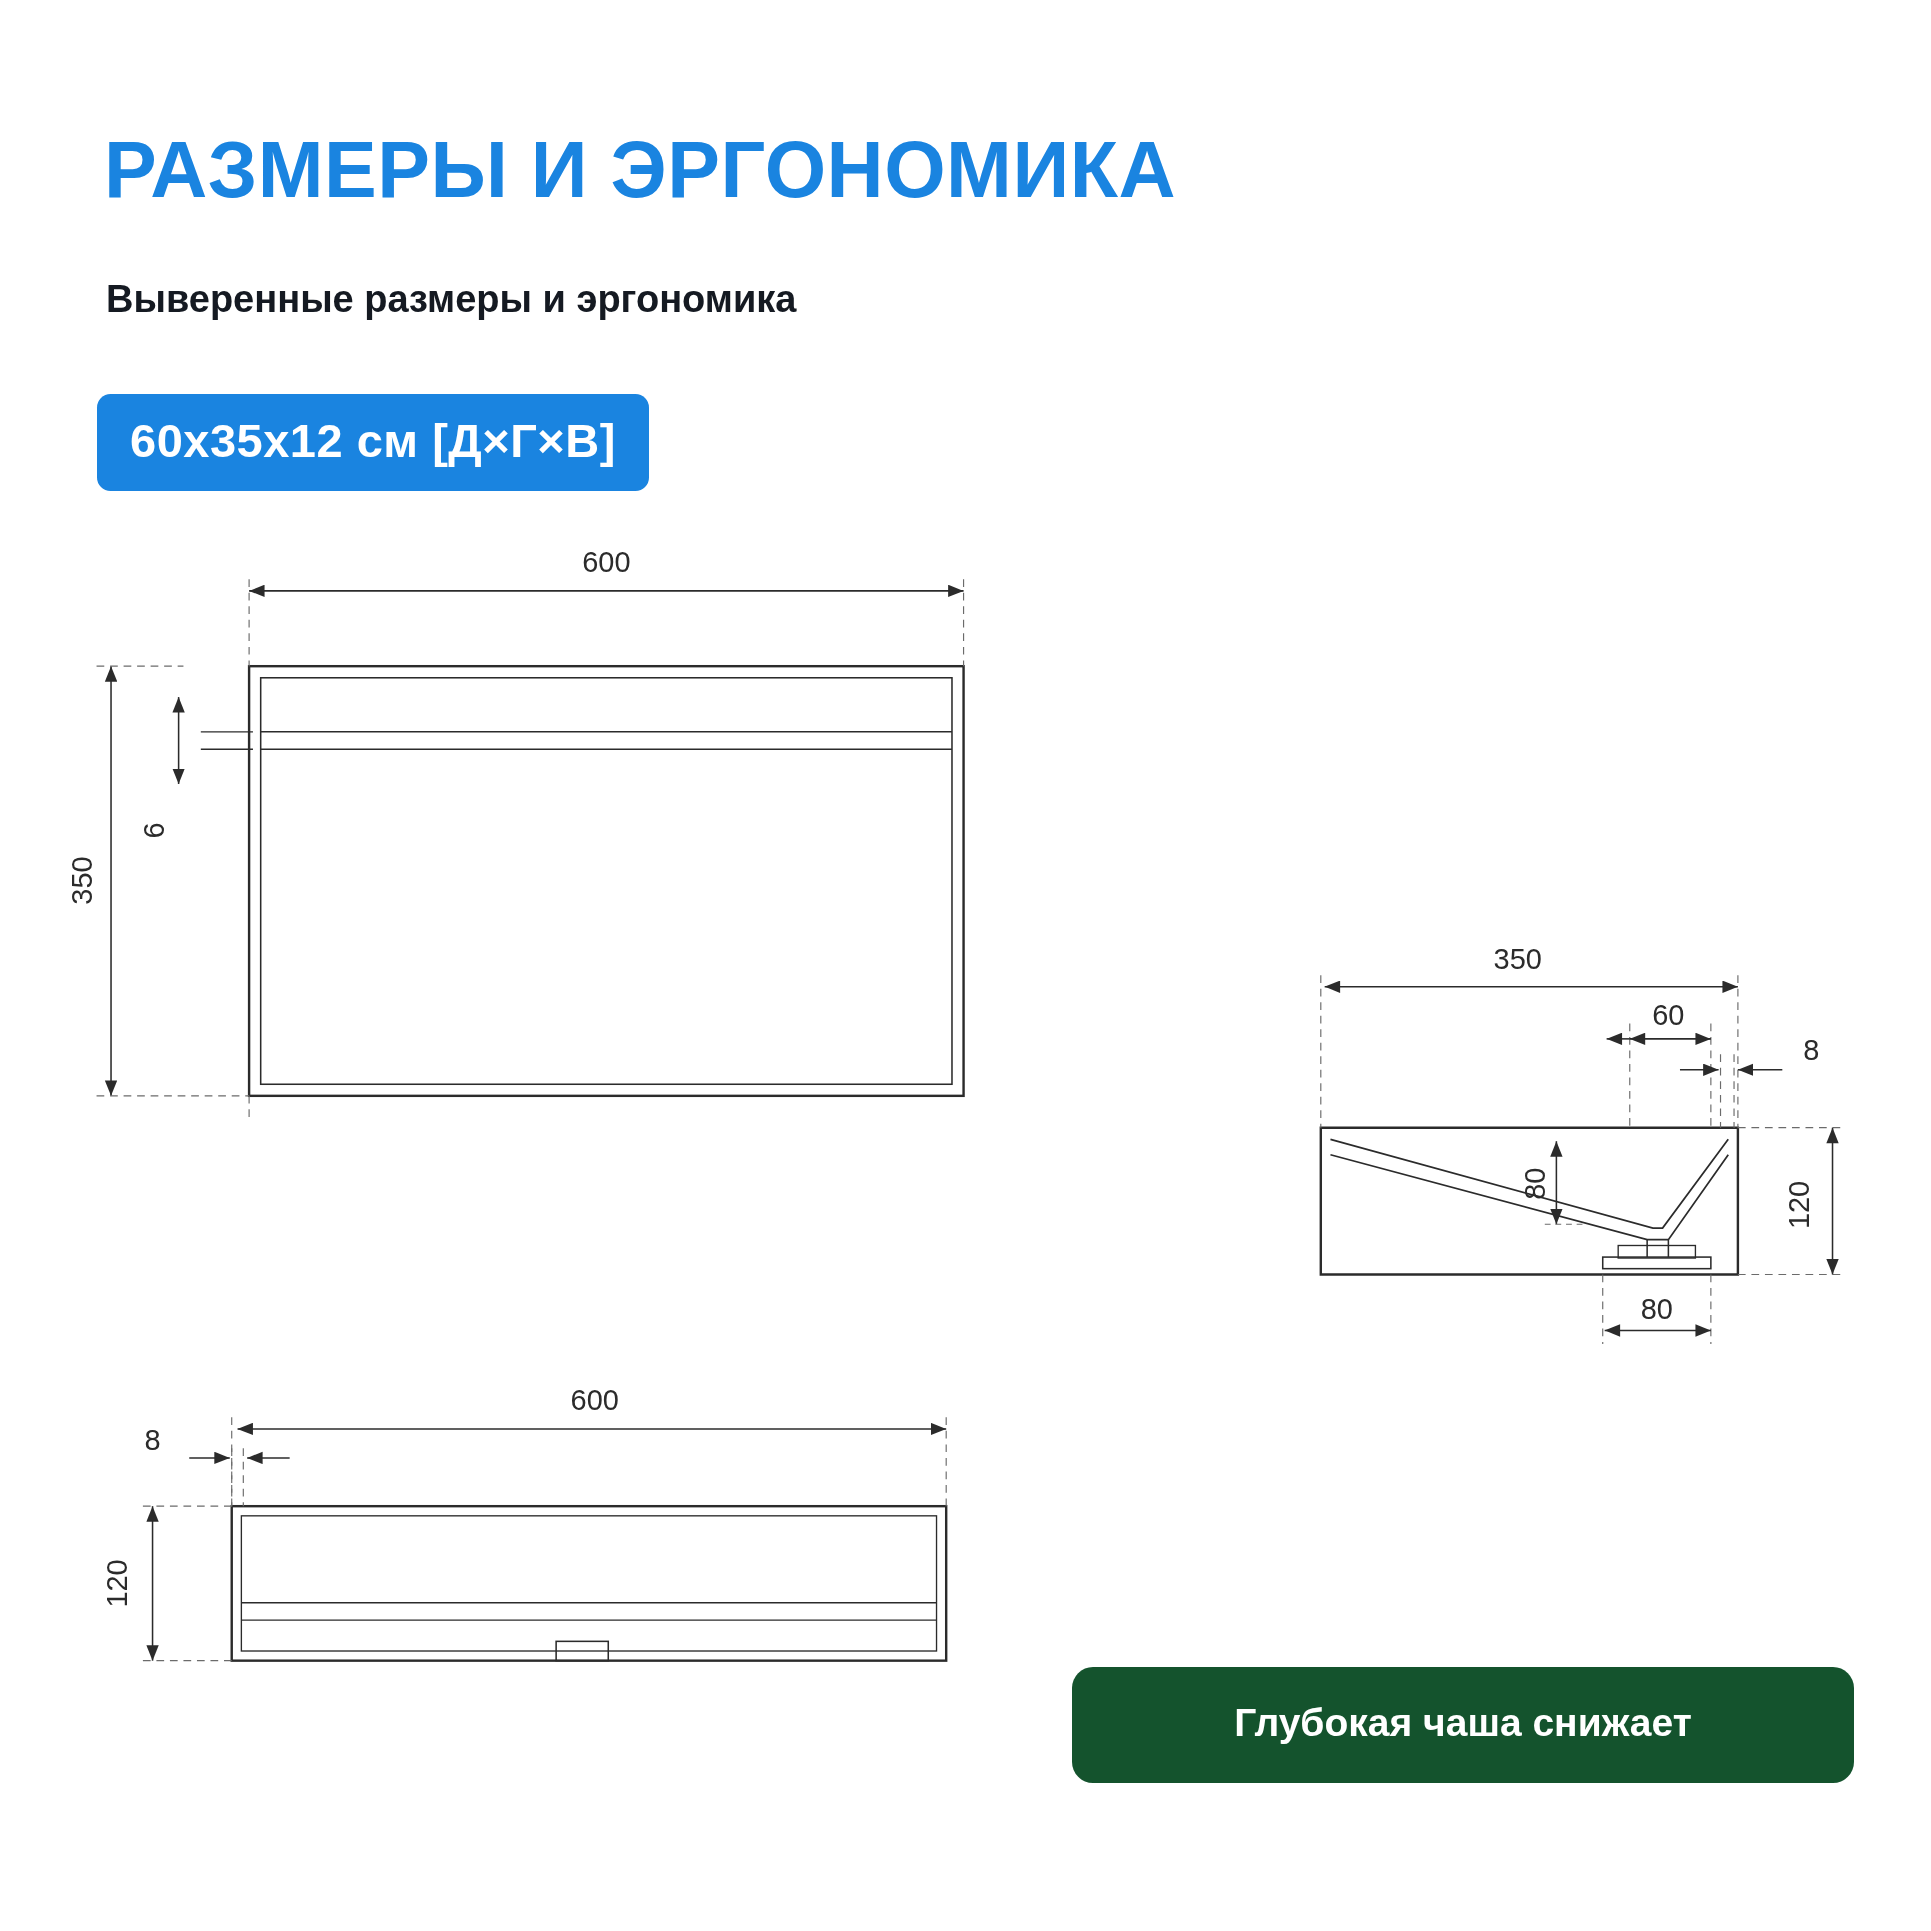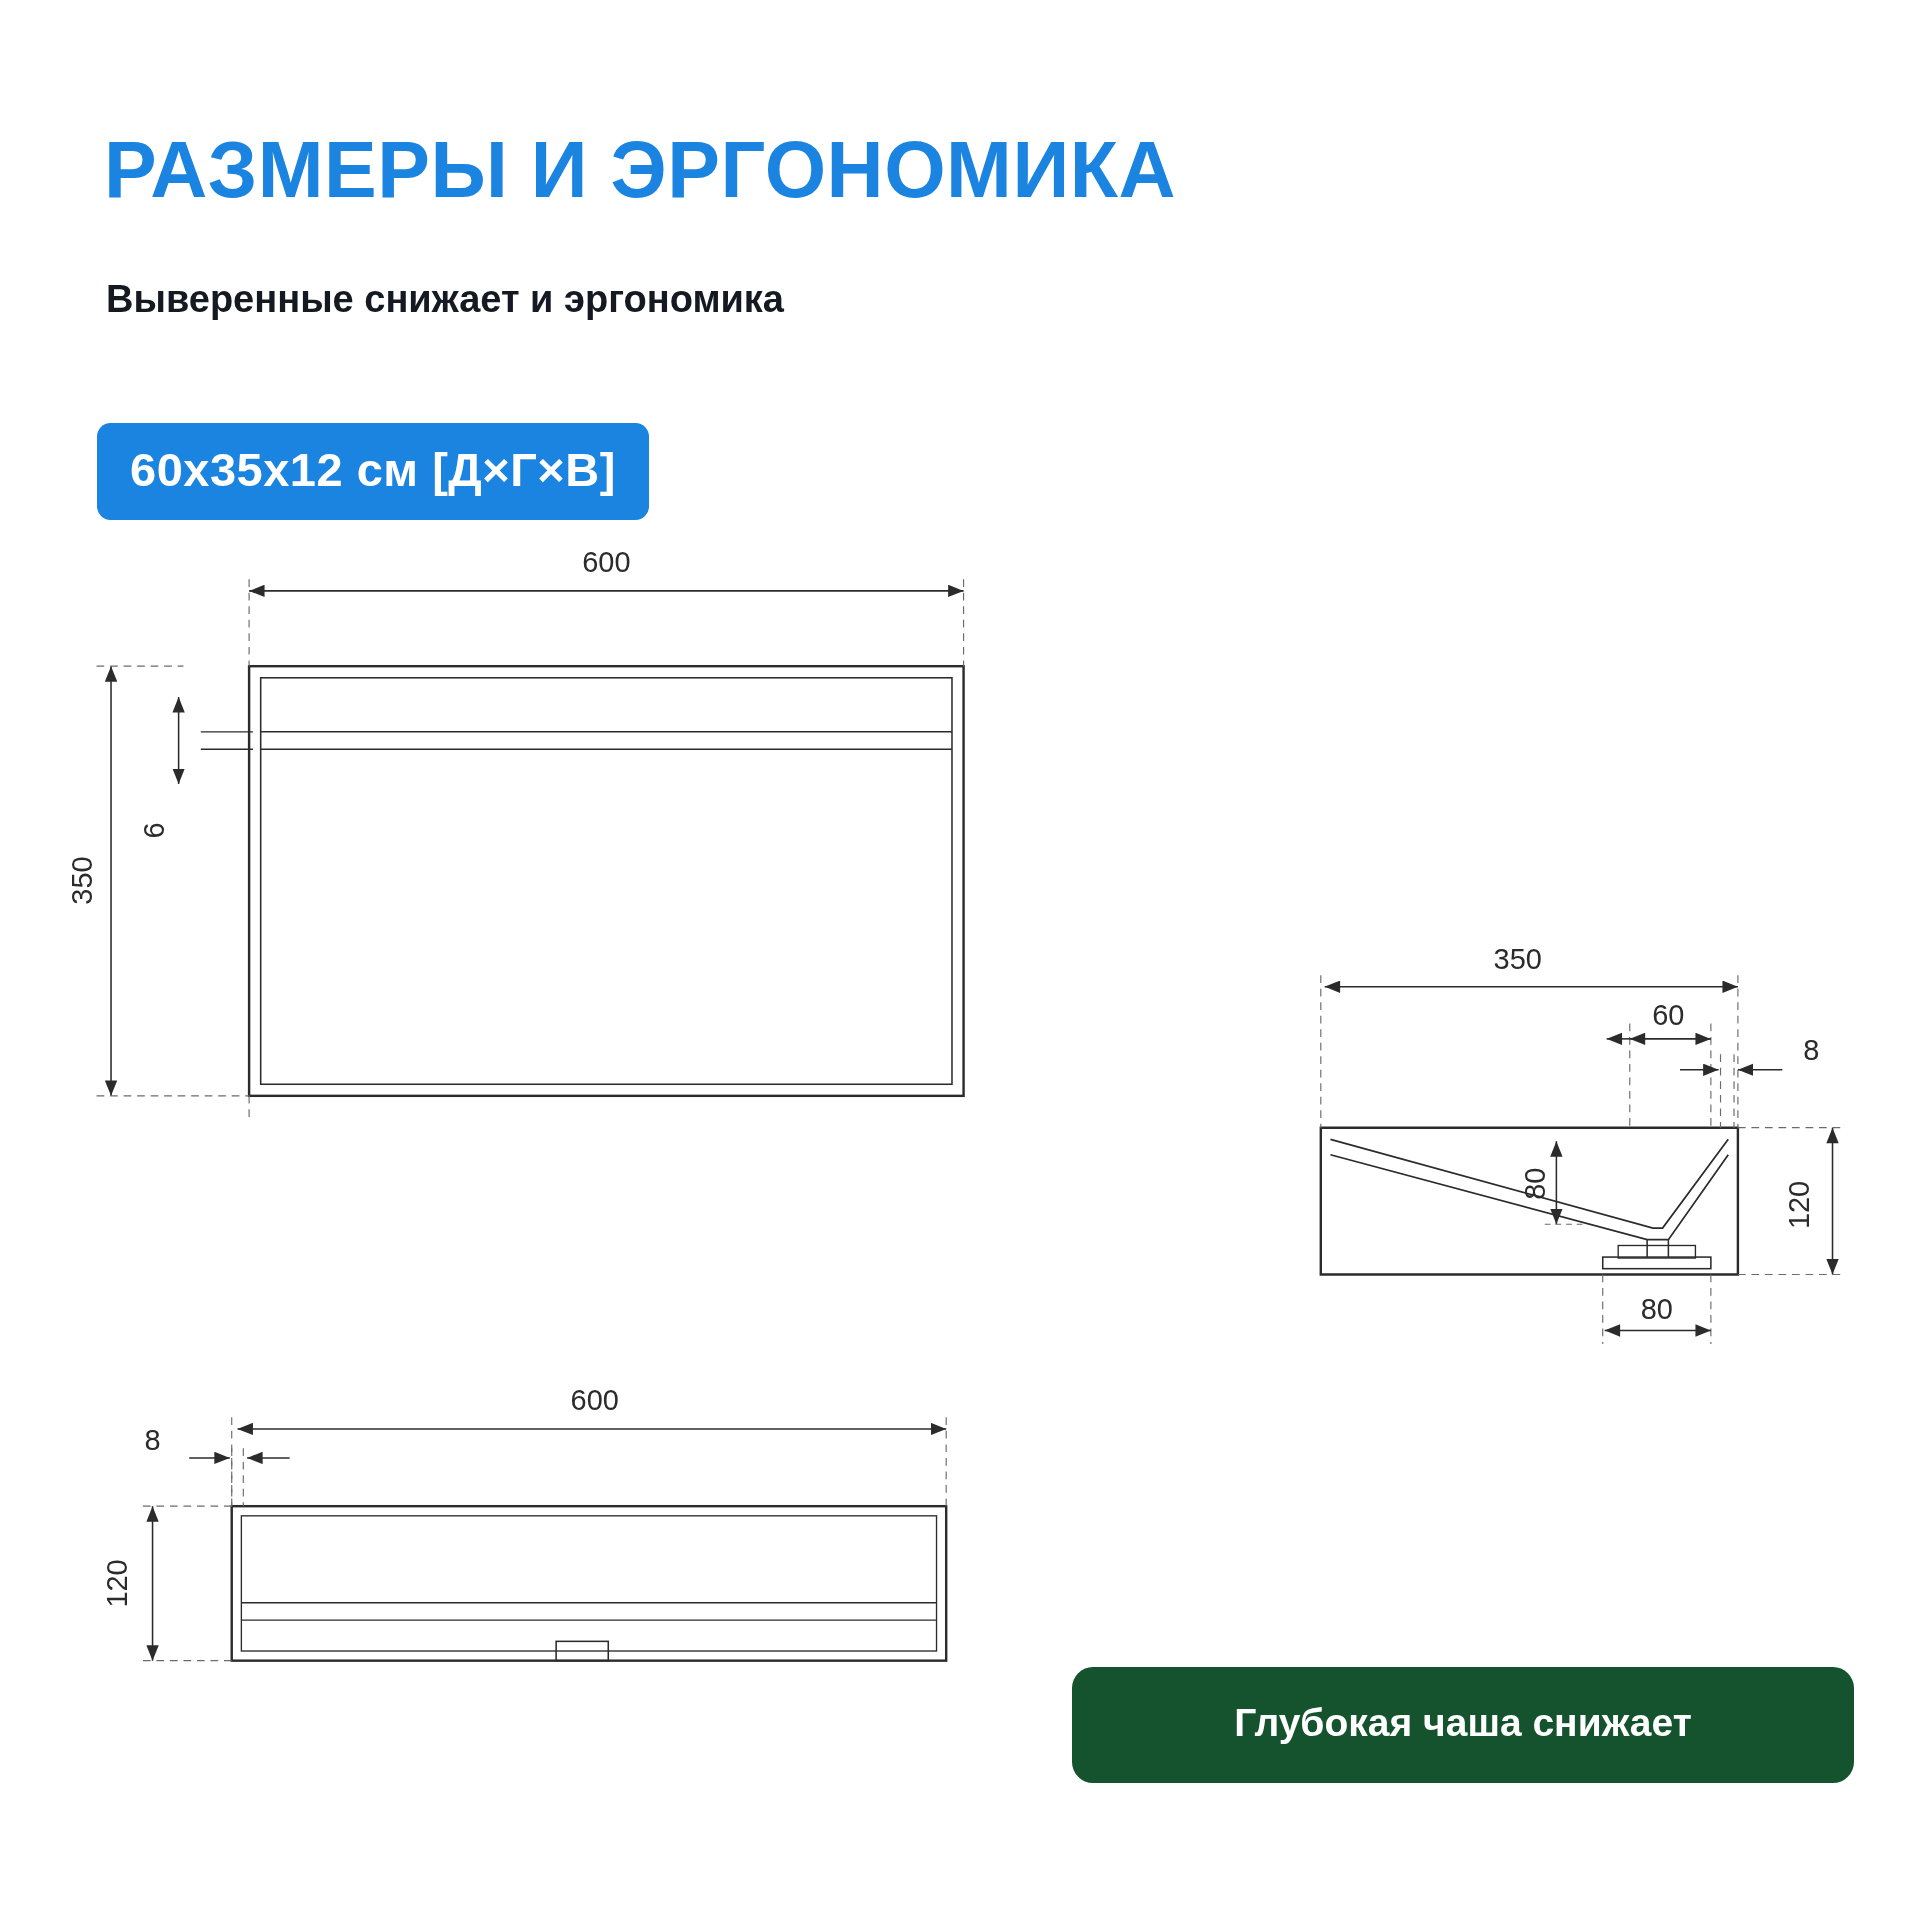--- a/index.html
+++ b/index.html
@@ -45,21 +45,20 @@
     left: 97px;
     top: 394px;
     background: #1a84e0;
     color: #ffffff;
     font-size: 47px;
     font-weight: 700;
     padding: 19.3px 33px 23px 33px;
     border-radius: 13.5px;
     white-space: nowrap;
     letter-spacing: 0.5px;
-    margin-top: 29px;
   }
 
   
   #callout {
     position: absolute;
     left: 1072px;
     top: 1667px;
     width: 782px;
     background: #14532d;
     color: #ffffff;
@@ -85,21 +84,21 @@
     font-size: 30px;
     fill: #2b2b2b;
   }
 </style>
 </head>
 <body>
 
 <div class="page">
 
   <div id="title">РАЗМЕРЫ И ЭРГОНОМИКА</div>
-  <div id="subtitle">Выверенные снижает и эргономика</div>
+  <div id="subtitle">Выверенные размеры и эргономика</div>
   <div id="size-badge">60x35x12 см [Д×Г×В]</div>
 
   <svg id="drawing" viewBox="0 0 2000 2000">
     <defs>
       <marker id="arrEnd" markerWidth="12" markerHeight="12" refX="10" refY="4" orient="auto">
         <path d="M0,0 L10,4 L0,8 z" fill="#2b2b2b"></path>
       </marker>
       <marker id="arrStart" markerWidth="12" markerHeight="12" refX="0" refY="4" orient="auto">
         <path d="M10,0 L0,4 L10,8 z" fill="#2b2b2b"></path>
       </marker>

